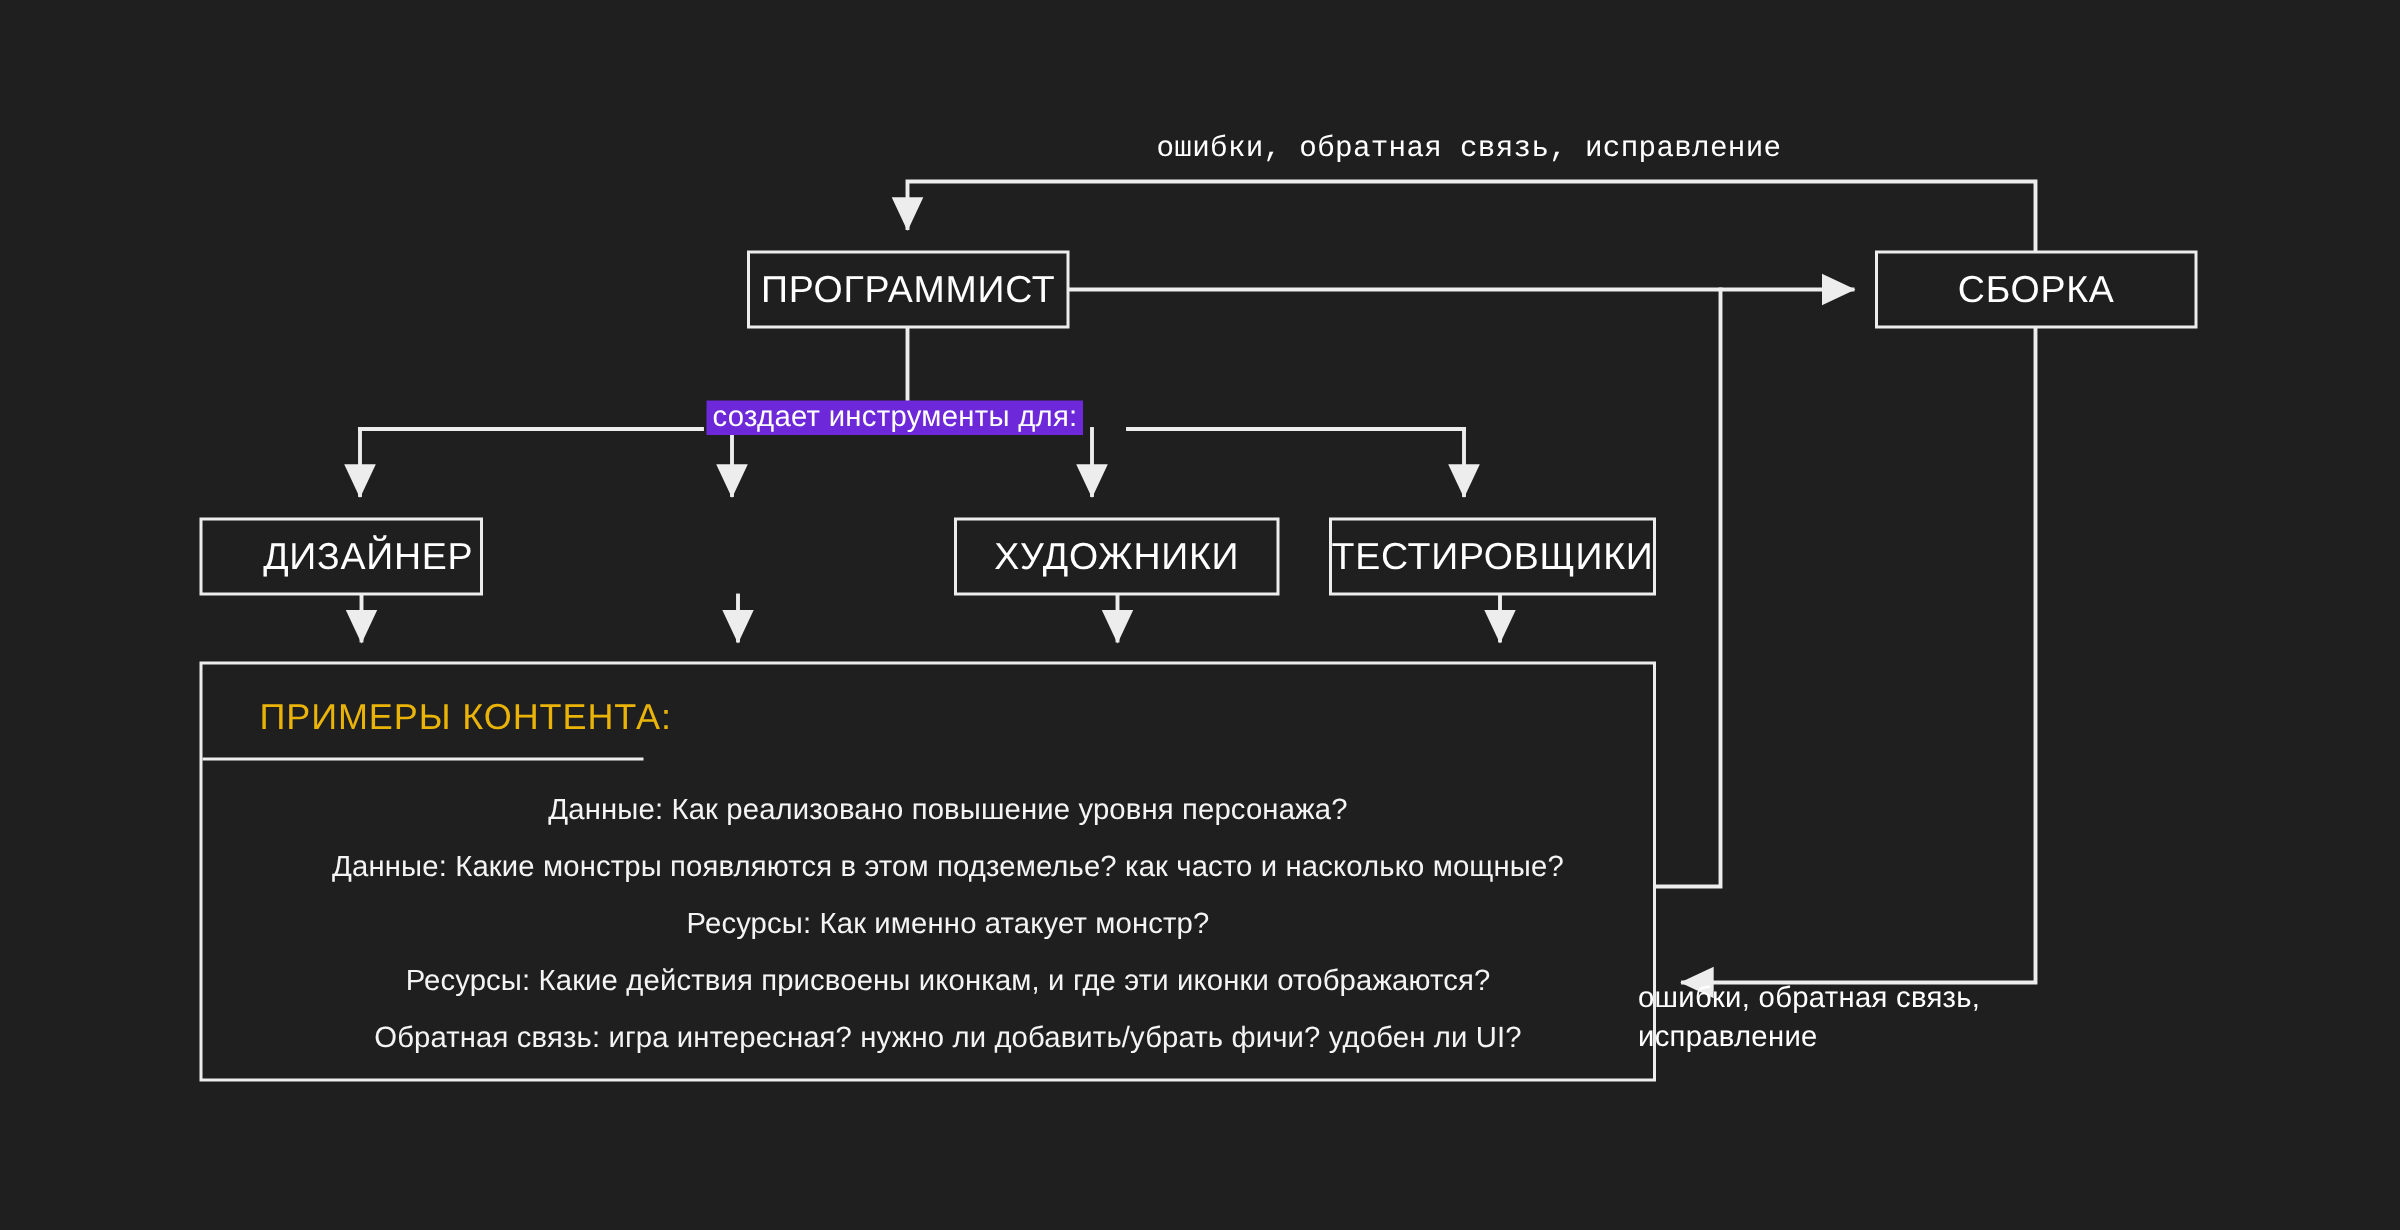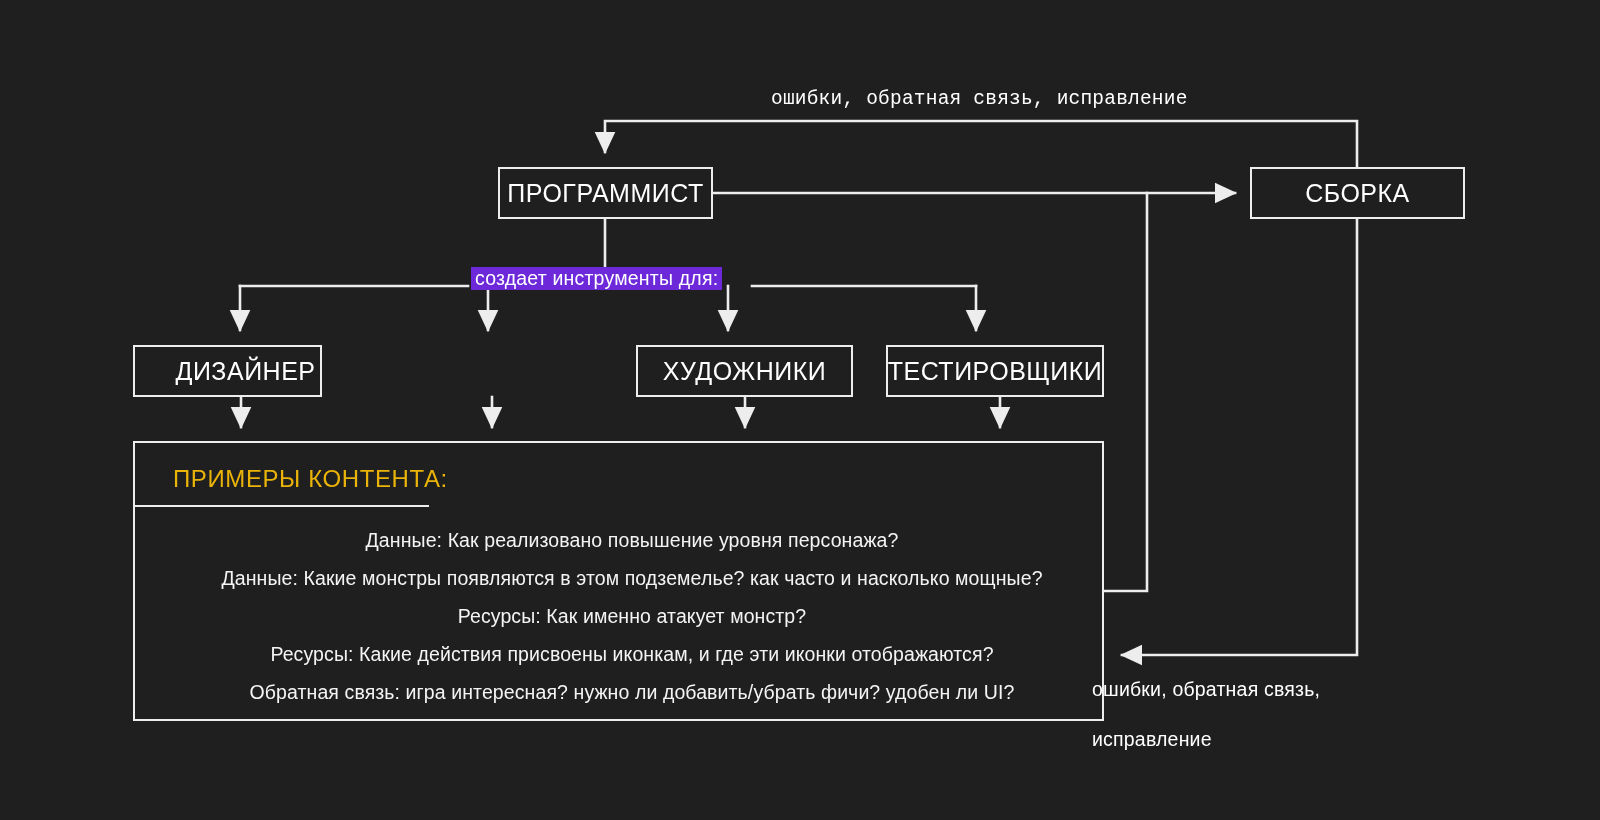--- a/index.html
+++ b/index.html
@@ -114,21 +114,21 @@
     padding: 0 4px;
     letter-spacing: 0.2px;
   }
   #label-bottom-feedback {
     left: 1092px;
     top: 652px;
     font-size: 19.5px;
     line-height: 26px;
     letter-spacing: 0.2px;
   }
-  #label-bottom-feedback span { display: block; margin-top: 24px; }
+  #label-bottom-feedback span { display: block; }
 </style>
 </head>
 <body>
 
 <div id="stage">
 
   <svg id="wires" viewBox="0 0 1600 820" width="1600" height="820" aria-hidden="true">
     <defs>
       <marker id="arw" viewBox="0 0 12 12" refX="10.5" refY="6" markerWidth="9" markerHeight="9" orient="auto-start-reverse">
         <path d="M0,0.6 L11.5,6 L0,11.4 z" fill="#ededed"></path>

